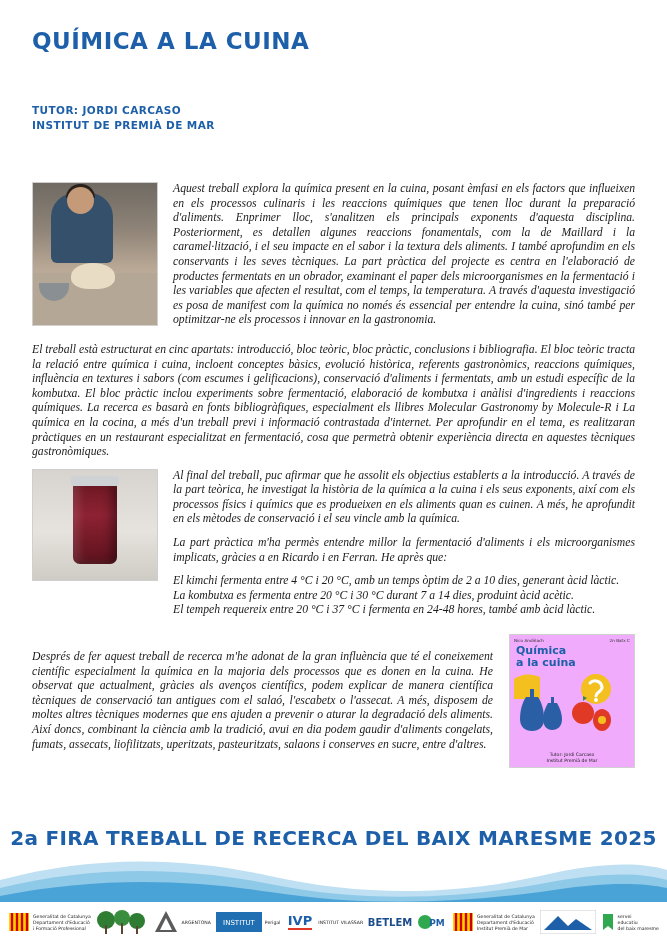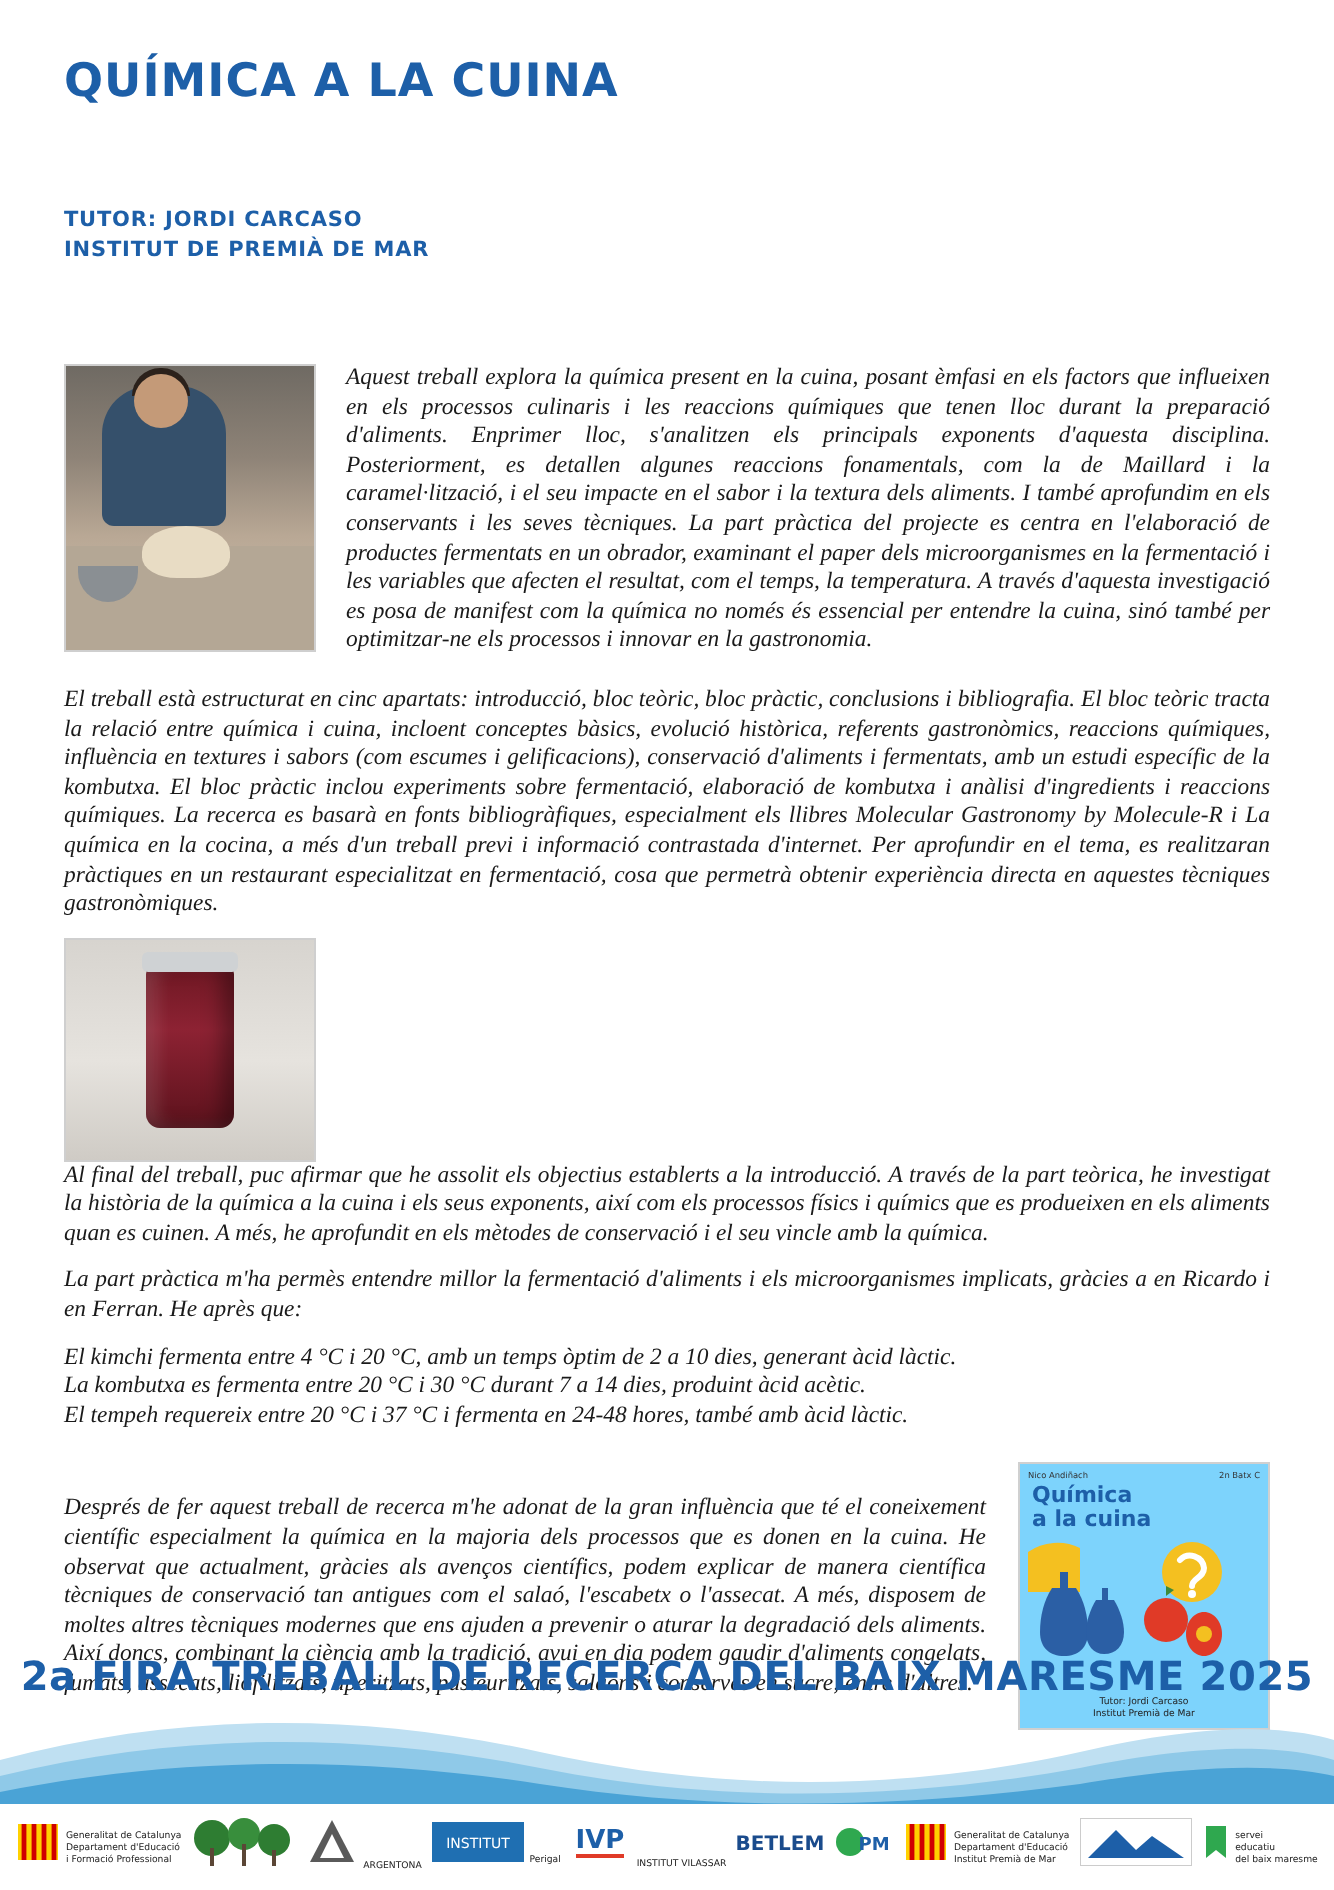--- a/index.html
+++ b/index.html
@@ -170,21 +170,21 @@
     display: flex;
     align-items: flex-start;
     margin-top: 16px;
   }
   .poster-text { flex: 1 1 auto; padding-right: 16px; margin-top: 16px; }
   .poster {
     flex: 0 0 auto;
     width: 124px;
     height: 132px;
     border: 1px solid #d0d0d0;
-    background: #7dd3fc;
+    background: #f0abfc;
     position: relative;
     font-family: "DejaVu Sans", sans-serif;
   }
   .poster .p-top {
     display: flex;
     justify-content: space-between;
     font-size: 4.2px;
     color: #333;
     padding: 3px 4px 0 4px;
   }
@@ -242,21 +242,21 @@
     padding: 0 8px;
     box-sizing: border-box;
     font-family: "DejaVu Sans", sans-serif;
   }
   .logo-item {
     font-size: 4.6px;
     line-height: 6px;
     color: #222;
     text-align: center;
     display: flex;
-    align-items: flex-end;
+    align-items: center;
     gap: 3px;
   }
   .logo-item .glyph { display: inline-block; }
   .lbl-left { text-align: left; }
 </style>
 </head>
 <body>
 
 <div class="page">
 
@@ -281,21 +281,21 @@
         <div class="dough"></div>
         <div class="bowl"></div>
       </div>
       <div class="col-text">
         <p>Aquest treball explora la química present en la cuina, posant èmfasi en els factors que influeixen en els processos culinaris i les reaccions químiques que tenen lloc durant la preparació d'aliments. Enprimer lloc, s'analitzen els principals exponents d'aquesta disciplina. Posteriorment, es detallen algunes reaccions fonamentals, com la de Maillard i la caramel·lització, i el seu impacte en el sabor i la textura dels aliments. I també aprofundim en els conservants i les seves tècniques. La part pràctica del projecte es centra en l'elaboració de productes fermentats en un obrador, examinant el paper dels microorganismes en la fermentació i les variables que afecten el resultat, com el temps, la temperatura. A través d'aquesta investigació es posa de manifest com la química no només és essencial per entendre la cuina, sinó també per optimitzar-ne els processos i innovar en la gastronomia.</p>
       </div>
     </div>
 
     <p style="margin-top:6px;">El treball està estructurat en cinc apartats: introducció, bloc teòric, bloc pràctic, conclusions i bibliografia. El bloc teòric tracta la relació entre química i cuina, incloent conceptes bàsics, evolució històrica, referents gastronòmics, reaccions químiques, influència en textures i sabors (com escumes i gelificacions), conservació d'aliments i fermentats, amb un estudi específic de la kombutxa. El bloc pràctic inclou experiments sobre fermentació, elaboració de kombutxa i anàlisi d'ingredients i reaccions químiques. La recerca es basarà en fonts bibliogràfiques, especialment els llibres Molecular Gastronomy by Molecule-R i La química en la cocina, a més d'un treball previ i informació contrastada d'internet. Per aprofundir en el tema, es realitzaran pràctiques en un restaurant especialitzat en fermentació, cosa que permetrà obtenir experiència directa en aquestes tècniques gastronòmiques.</p>
 
-    <div class="row" style="margin-top:4px;flex-direction:column;">
+    <div class="row" style="margin-top:4px;">
       <div class="photo photo-2">
         <div class="jar"></div>
         <div class="lid"></div>
       </div>
       <div class="col-text">
         <p>Al final del treball, puc afirmar que he assolit els objectius establerts a la introducció. A través de la part teòrica, he investigat la història de la química a la cuina i els seus exponents, així com els processos físics i químics que es produeixen en els aliments quan es cuinen. A més, he aprofundit en els mètodes de conservació i el seu vincle amb la química.</p>
         <p>La part pràctica m'ha permès entendre millor la fermentació d'aliments i els microorganismes implicats, gràcies a en Ricardo i en Ferran. He après que:</p>
         <div class="lines-block">
           <p>El kimchi fermenta entre 4 °C i 20 °C, amb un temps òptim de 2 a 10 dies, generant àcid làctic.</p>
           <p>La kombutxa es fermenta entre 20 °C i 30 °C durant 7 a 14 dies, produint àcid acètic.</p>

